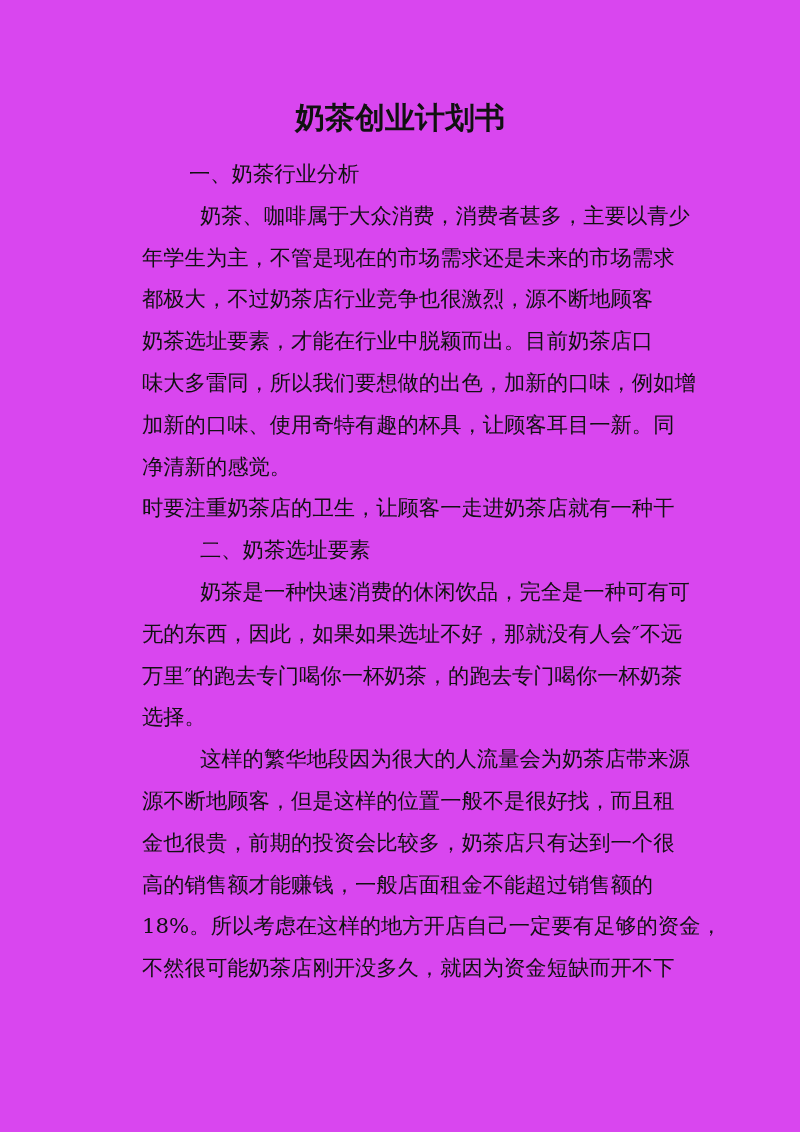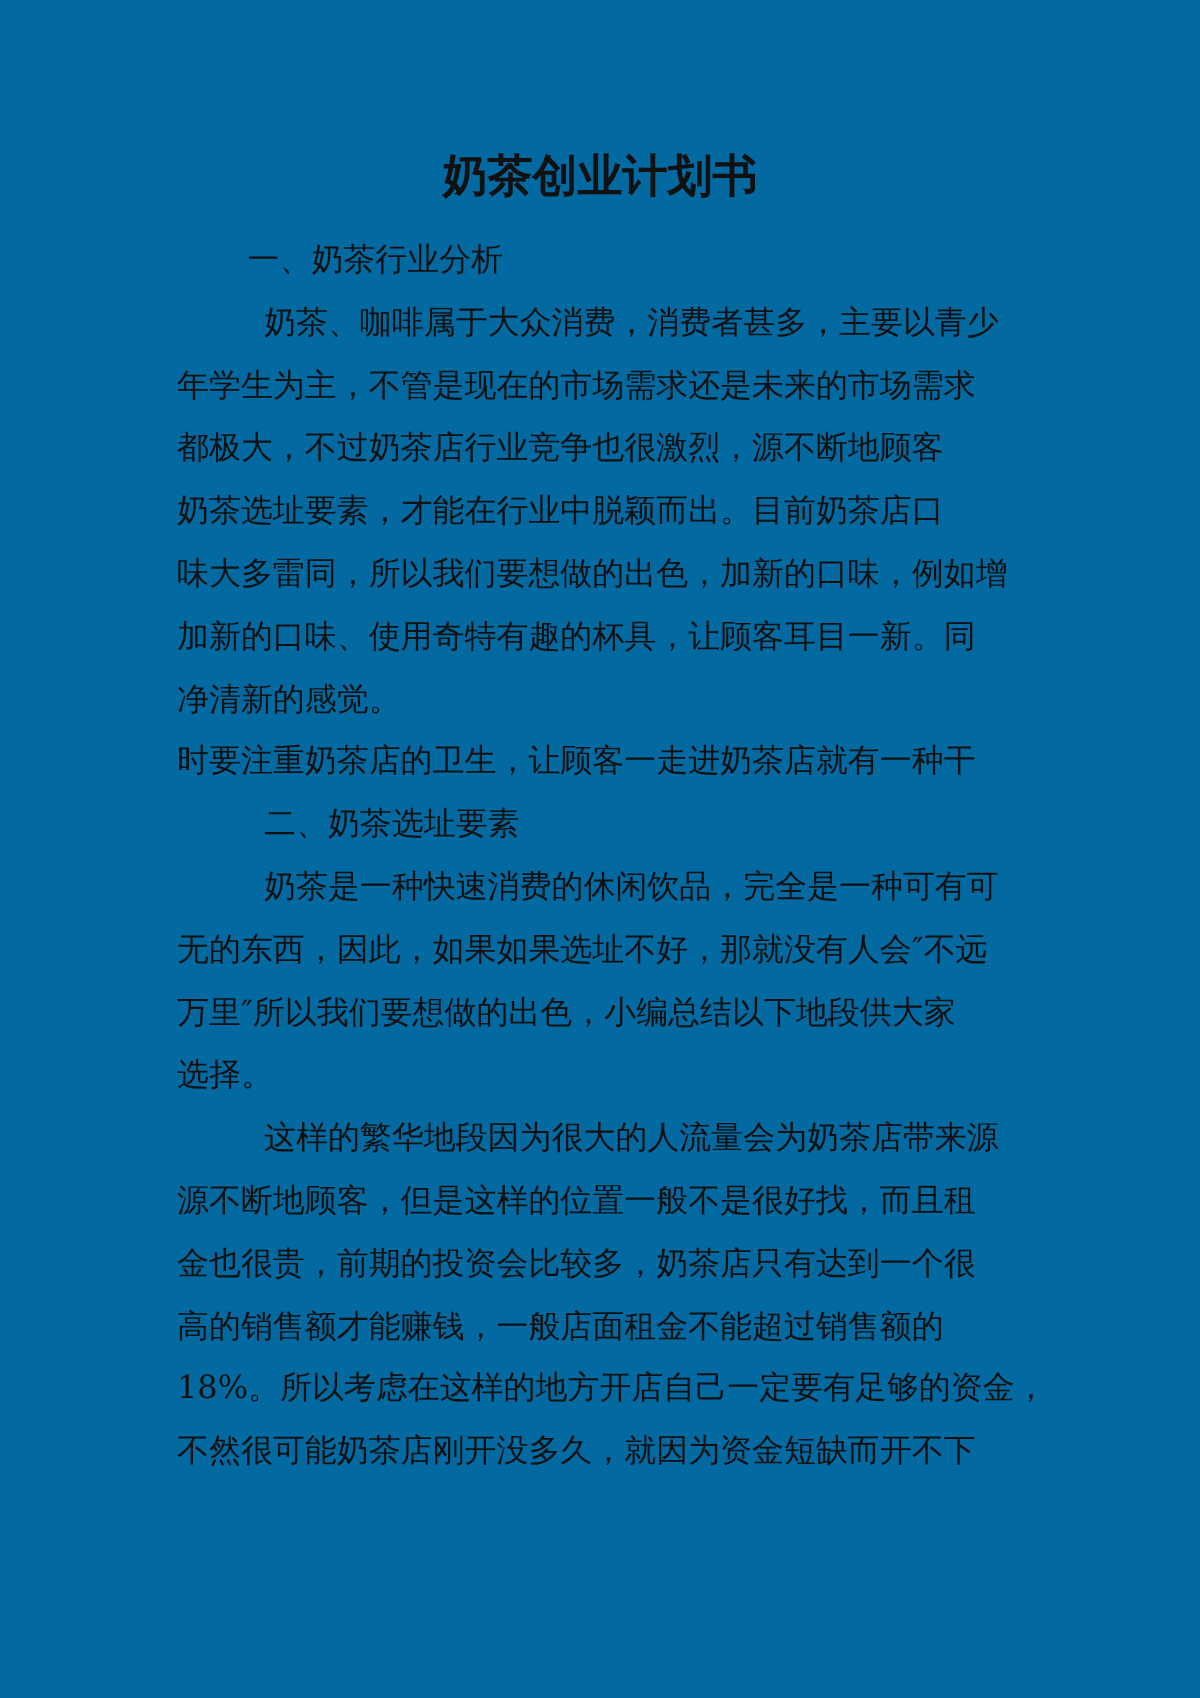--- a/index.html
+++ b/index.html
@@ -14,21 +14,21 @@
       overflow: hidden;
       font-family: "DejaVu Serif", "Liberation Serif", serif;
       color: #111111;
     }
     .page {
       position: absolute;
       left: 0;
       top: 0;
       width: 800px;
       height: 1132px;
-      background: #0369a1;
+      background: #d946ef;
     }
     .title {
       position: absolute;
       left: 0;
       top: 98px;
       width: 800px;
       text-align: center;
       font-size: 30px;
       font-weight: bold;
       line-height: 40px;
@@ -39,20 +39,21 @@
       position: absolute;
       left: 118px;
       top: 153px;
       width: 556px;
       font-size: 21.3px;
       line-height: 41.8px;
     }
     .line {
       display: block;
       white-space: nowrap;
+      margin-left: 24px;
     }
     .line.first {
       padding-left: 58px;
     }
     .line.hfirst {
       padding-left: 47px;
     }
   </style>
 </head>
 <body>
@@ -71,21 +72,21 @@
       <span class="line">味大多雷同，所以我们要想做的出色，加新的口味，例如增</span>
       <span class="line">加新的口味、使用奇特有趣的杯具，让顾客耳目一新。同</span>
       <span class="line">净清新的感觉。</span>
       <span class="line">时要注重奶茶店的卫生，让顾客一走进奶茶店就有一种干</span>
     </div>
 
     <div class="line first">二、奶茶选址要素</div>
     <div>
       <span class="line first">奶茶是一种快速消费的休闲饮品，完全是一种可有可</span>
       <span class="line">无的东西，因此，如果如果选址不好，那就没有人会″不远</span>
-      <span class="line">万里″所以我们要想做的出色，小编总结以下地段供大家</span>
+      <span class="line">万里″的跑去专门喝你一杯奶茶，的跑去专门喝你一杯奶茶</span>
       <span class="line">选择。</span>
     </div>
 
     <div>
       <span class="line first">这样的繁华地段因为很大的人流量会为奶茶店带来源</span>
       <span class="line">源不断地顾客，但是这样的位置一般不是很好找，而且租</span>
       <span class="line">金也很贵，前期的投资会比较多，奶茶店只有达到一个很</span>
       <span class="line">高的销售额才能赚钱，一般店面租金不能超过销售额的</span>
       <span class="line">18%。所以考虑在这样的地方开店自己一定要有足够的资金，</span>
       <span class="line">不然很可能奶茶店刚开没多久，就因为资金短缺而开不下</span>

